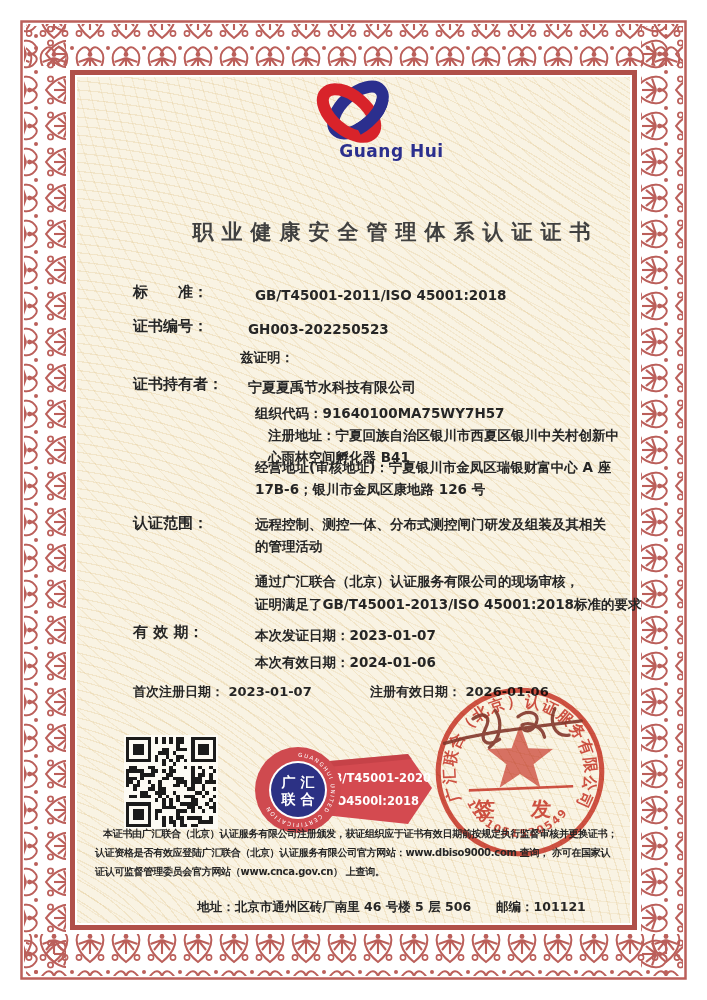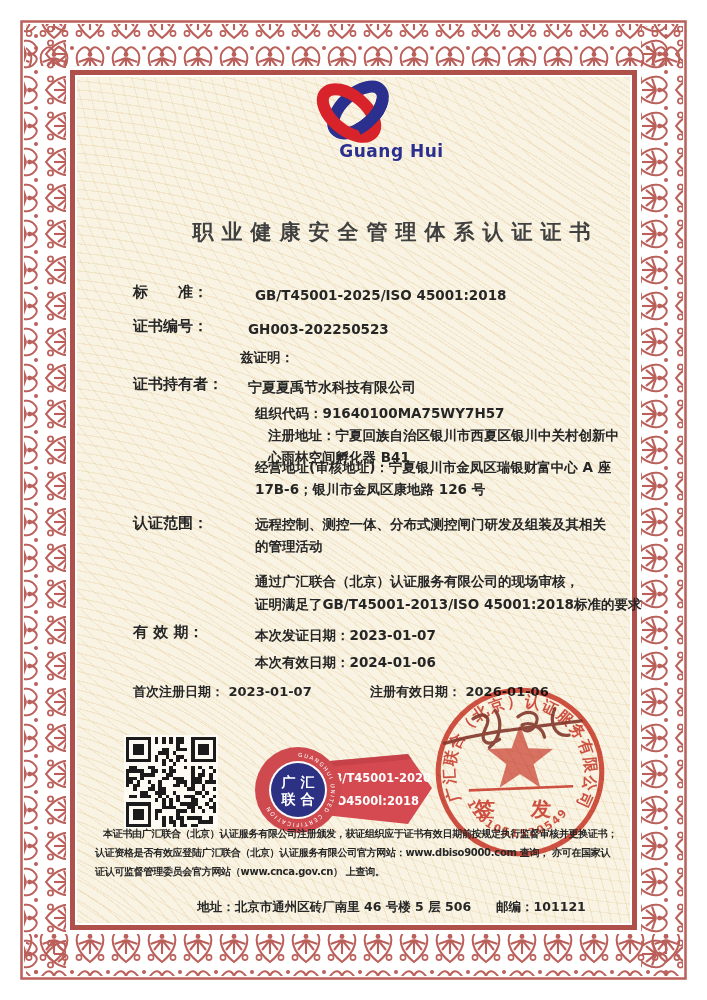--- a/index.html
+++ b/index.html
@@ -65,21 +65,21 @@
     <ellipse cx="43" cy="33" rx="31" ry="17" stroke="#d8232a" stroke-width="12" transform="rotate(40 43 33)"></ellipse>
     <path d="M30,18 A31,17 40 0 1 55,14" stroke="#2b2f8e" stroke-width="12" transform="rotate(-2 47 30)" opacity="0"></path>
     <ellipse cx="52" cy="30" rx="30" ry="16" stroke="#2b2f8e" stroke-width="12" transform="rotate(-42 52 30)" stroke-dasharray="40 200" stroke-dashoffset="-10"></ellipse>
   </g>
 </svg>
 <div class="abs center brand" style="top:141px;">Guang Hui</div>
 
 <div class="abs center title" style="top:218px;">职业健康安全管理体系认证证书</div>
 
 <div class="abs lab" style="left:133px;top:283px;">标　　准：</div>
-<div class="abs val" style="left:255px;top:284px;">GB/T45001-2025/ISO 45001:2018</div>
+<div class="abs val" style="left:255px;top:284px;">GB/T45001-2011/ISO 45001:2018</div>
 
 <div class="abs lab" style="left:133px;top:317px;">证书编号：</div>
 <div class="abs val" style="left:248px;top:318px;">GH003-202250523</div>
 
 <div class="abs val" style="left:240px;top:346px;">兹证明：</div>
 
 <div class="abs lab" style="left:133px;top:375px;">证书持有者：</div>
 <div class="abs val" style="left:248px;top:376px;font-size:14px;">宁夏夏禹节水科技有限公司</div>
 
 <div class="abs val" style="left:255px;top:402px;">组织代码：91640100MA75WY7H57</div>

